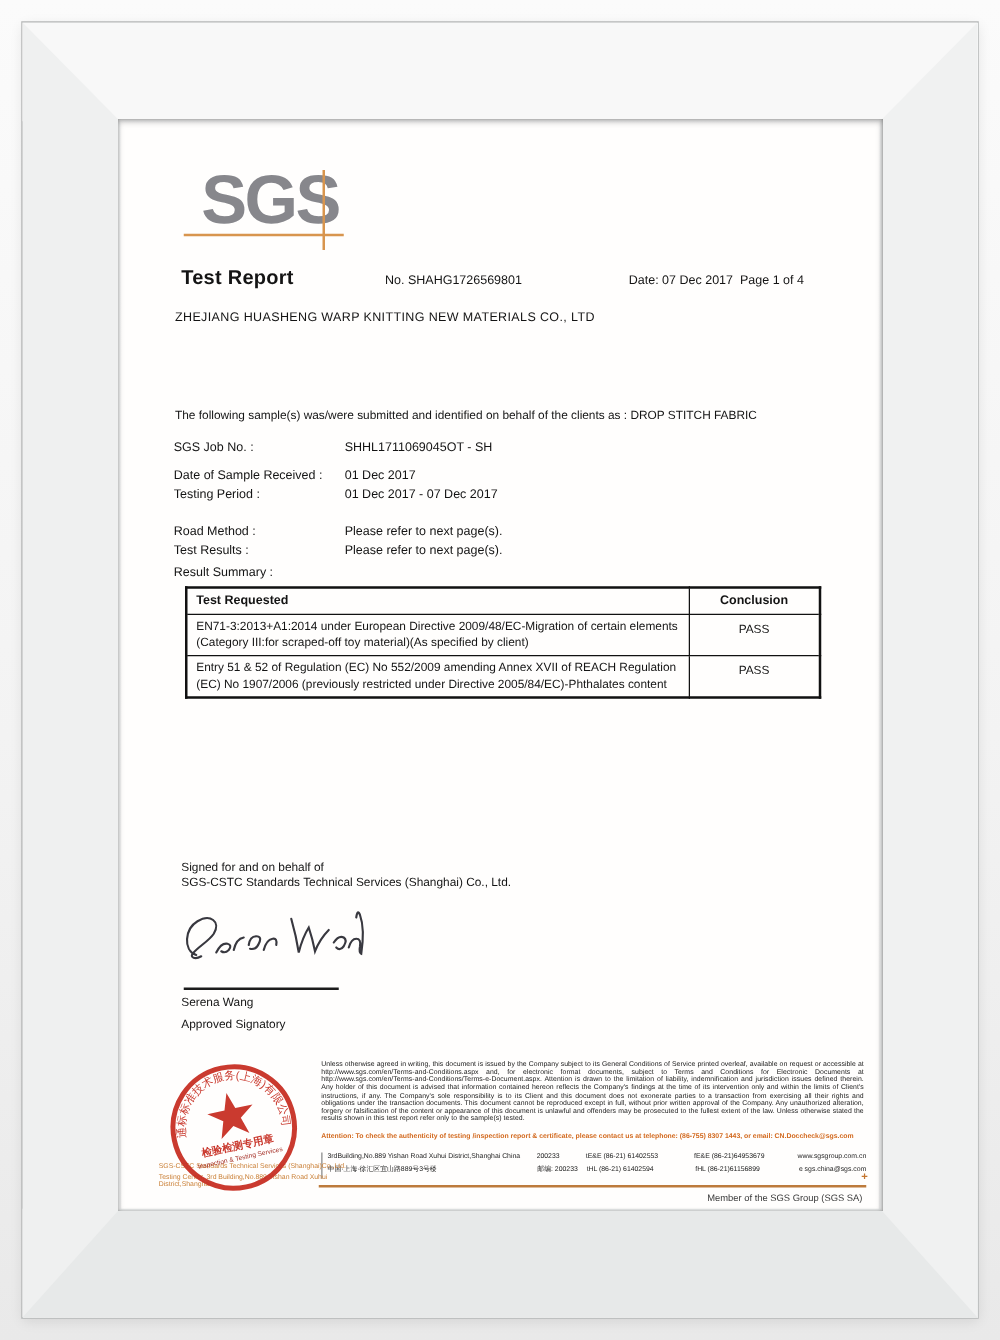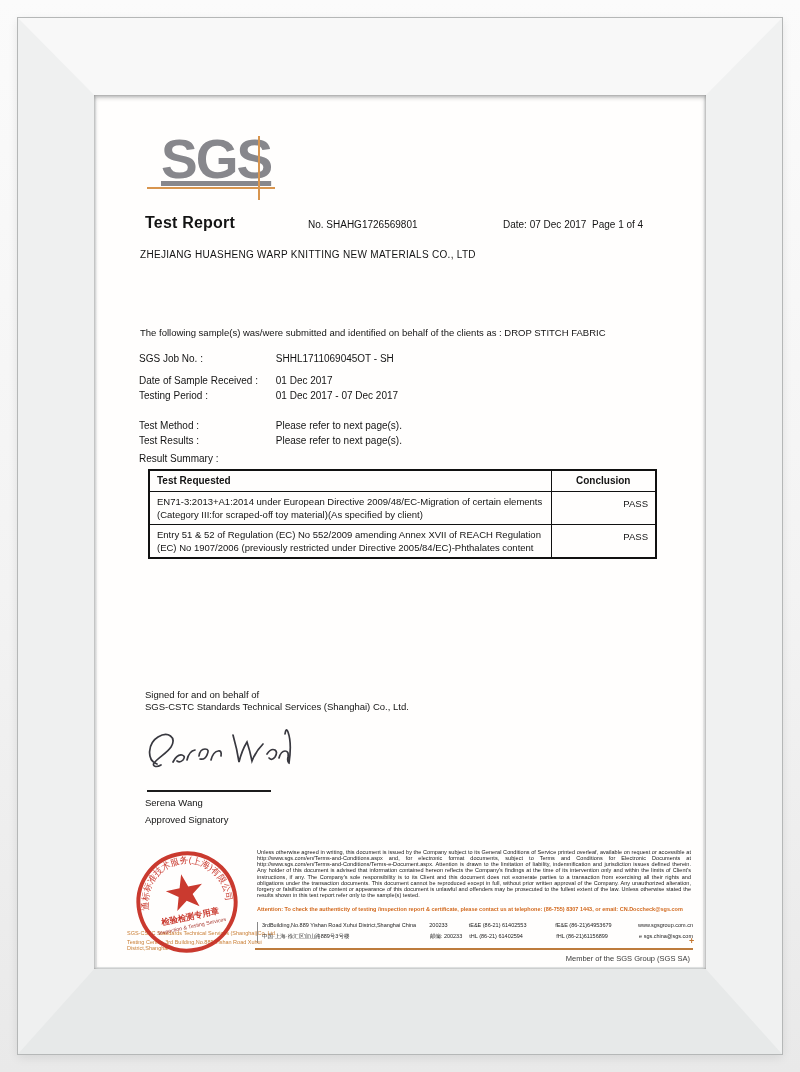--- a/index.html
+++ b/index.html
@@ -21,21 +21,21 @@
   .frame::after { content:""; position:absolute; inset:-2px;
     box-shadow:inset 0 2px 5px rgba(0,0,0,.30), inset 0 0 2px rgba(0,0,0,.25); }
 
   
   .doc { position:absolute; left:97px; top:98px; width:606px; height:870px;
     background:#fffefd; z-index:2; color:#141414; }
   .abs { position:absolute; }
 
   
   .logo-text { left:64px; top:34px; font-size:55px; font-weight:700;
-    color:#87878c; letter-spacing:-2px; line-height:1;text-decoration:underline; }
+    color:#87878c; letter-spacing:-2px; line-height:1; }
   .logo-hline { left:50px; top:89px; width:128px; height:2px; background:#d8954e; }
   .logo-vline { left:161px; top:38px; width:2px; height:64px; background:#d8954e; }
 
   
   .rpt-title { left:48px; top:116px; font-size:16px; font-weight:700; letter-spacing:.2px; }
   .rpt-no   { left:211px; top:121px; font-size:10px; }
   .rpt-date { left:406px; top:121px; font-size:10px; }
   .rpt-page { left:495px; top:121px; font-size:10px; }
 
   .client-name { left:43px; top:151px; font-size:10px; letter-spacing:.3px; }
@@ -51,21 +51,21 @@
 
   .summary-lbl { left:42px; top:355px; font-size:10px; }
 
   table.result { position:absolute; left:51px; top:371px; width:509px;
     border-collapse:collapse; border:2px solid #111; table-layout:fixed; }
   table.result th, table.result td { border:1.5px solid #111; }
   table.result th { font-size:10px; font-weight:700; height:21px; padding:2px 7px; }
   table.result th.t-req { text-align:left; width:402px; }
   table.result th.t-con { text-align:center; }
   table.result td { font-size:9.5px; vertical-align:top; padding:3px 7px; line-height:1.38; }
-  table.result td.c-pass { text-align:right; padding-top:5px; }
+  table.result td.c-pass { text-align:center; padding-top:5px; }
   tr.row1 td { height:31px; } tr.row2 td { height:32px; }
 
   .sig-for   { left:48px; top:591px; font-size:9.5px; }
   .sig-co    { left:48px; top:603px; font-size:9.5px; }
   .sig-svg   { left:44px; top:620px; }
   .sig-rule  { left:50px; top:692px; width:124px; height:2px; background:#1c1c1c; }
   .sig-name  { left:48px; top:699px; font-size:9.5px; }
   .sig-title { left:48px; top:716px; font-size:9.5px; }
 
   
@@ -113,21 +113,21 @@
     </div>
     <div class="abs frow fr1">
       <span class="lbl">Date of Sample Received :</span>
       <span class="val">01 Dec 2017</span>
     </div>
     <div class="abs frow fr2">
       <span class="lbl">Testing Period :</span>
       <span class="val">01 Dec 2017 - 07 Dec 2017</span>
     </div>
     <div class="abs frow fr4">
-      <span class="lbl">Test Method :</span>
+      <span class="lbl">Road Method :</span>
       <span class="val">Please refer to next page(s).</span>
     </div>
     <div class="abs frow fr5">
       <span class="lbl">Test Results :</span>
       <span class="val">Please refer to next page(s).</span>
     </div>
 
     <div class="abs summary-lbl">Result Summary :</div>
 
     <table class="result">

